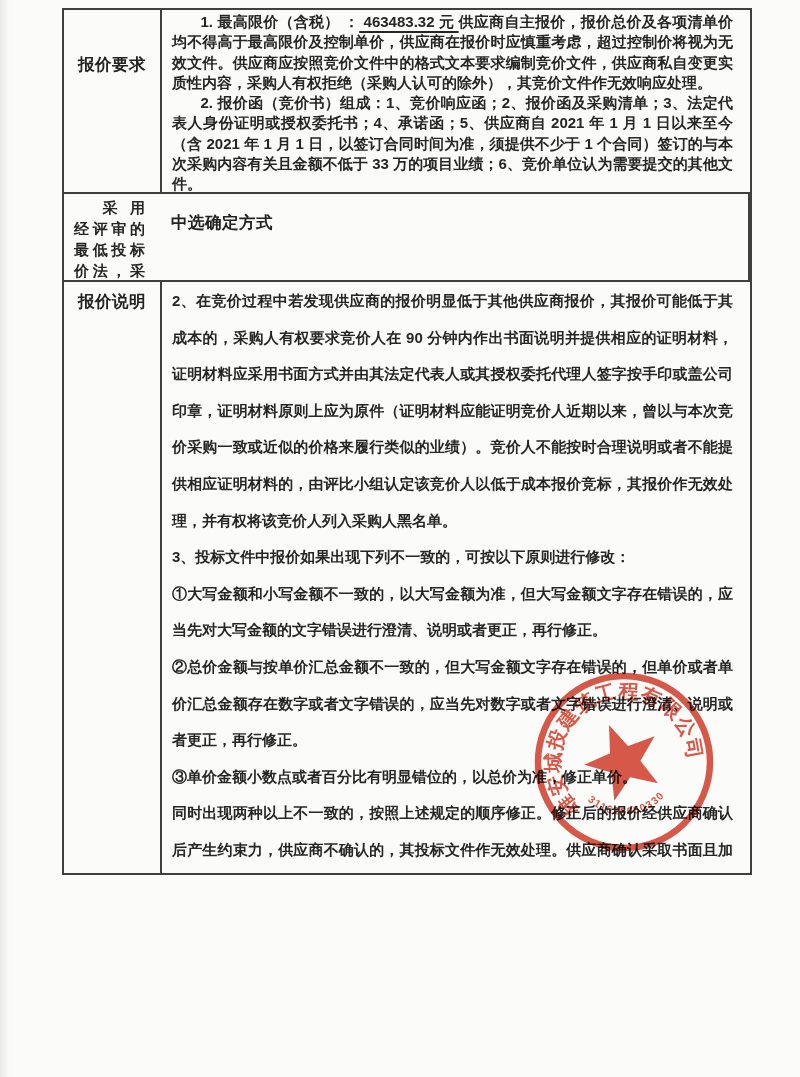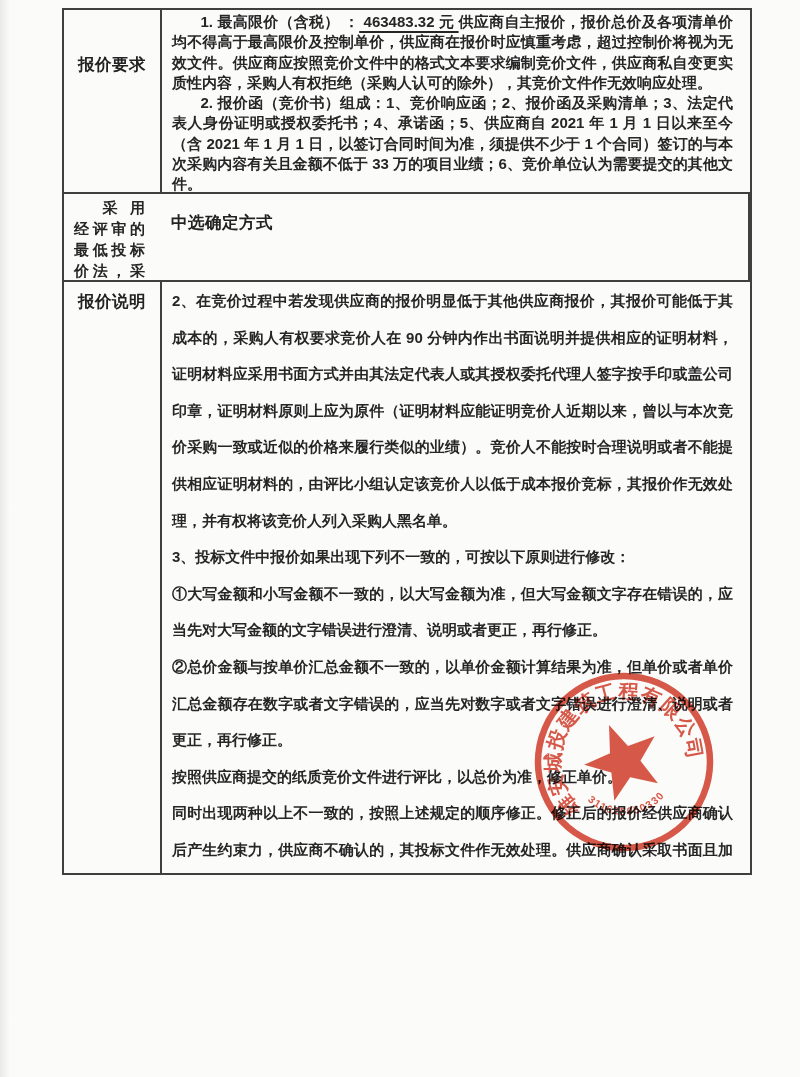--- a/index.html
+++ b/index.html
@@ -94,22 +94,22 @@
       </div>
       <div class="cell label">中选确定方式</div>
     </div>
 
     <div class="row row3">
       <div class="cell label">报价说明</div>
       <div class="cell content">
         <p>2、在竞价过程中若发现供应商的报价明显低于其他供应商报价，其报价可能低于其成本的，采购人有权要求竞价人在 90 分钟内作出书面说明并提供相应的证明材料，证明材料应采用书面方式并由其法定代表人或其授权委托代理人签字按手印或盖公司印章，证明材料原则上应为原件（证明材料应能证明竞价人近期以来，曾以与本次竞价采购一致或近似的价格来履行类似的业绩）。竞价人不能按时合理说明或者不能提供相应证明材料的，由评比小组认定该竞价人以低于成本报价竞标，其报价作无效处理，并有权将该竞价人列入采购人黑名单。</p>
         <p>3、投标文件中报价如果出现下列不一致的，可按以下原则进行修改：</p>
         <p>①大写金额和小写金额不一致的，以大写金额为准，但大写金额文字存在错误的，应当先对大写金额的文字错误进行澄清、说明或者更正，再行修正。</p>
-        <p>②总价金额与按单价汇总金额不一致的，以单价金额计算结果为准，但单价或者单价汇总金额存在数字或者文字错误的，应当先对数字或者文字错误进行澄清、说明或者更正，再行修正。</p>
-        <p>按照供应商提交的纸质竞价文件进行评比，以总价为准，修正单价。</p>
+        <p>②总价金额与按单价汇总金额不一致的，但大写金额文字存在错误的，但单价或者单价汇总金额存在数字或者文字错误的，应当先对数字或者文字错误进行澄清、说明或者更正，再行修正。</p>
+        <p>③单价金额小数点或者百分比有明显错位的，以总价为准，修正单价。</p>
         <p>同时出现两种以上不一致的，按照上述规定的顺序修正。修正后的报价经供应商确认后产生约束力，供应商不确认的，其投标文件作无效处理。供应商确认采取书面且加盖单位公章或者供应商授权代表签字的方式。</p>
       </div>
     </div>
 
   </div>
 
   <svg class="stamp" viewBox="0 0 190 190" aria-hidden="true">
     <g transform="rotate(-22 95 95)">
       <circle class="ring" cx="95" cy="95" r="86" stroke-width="6.5"></circle>
       <polygon class="star" points="95,55 85.3,81.65 56.96,82.64 79.3,100.1 71.5,127.4 95,111.5 118.5,127.4 110.7,100.1 133.04,82.64 104.7,81.65"></polygon>

